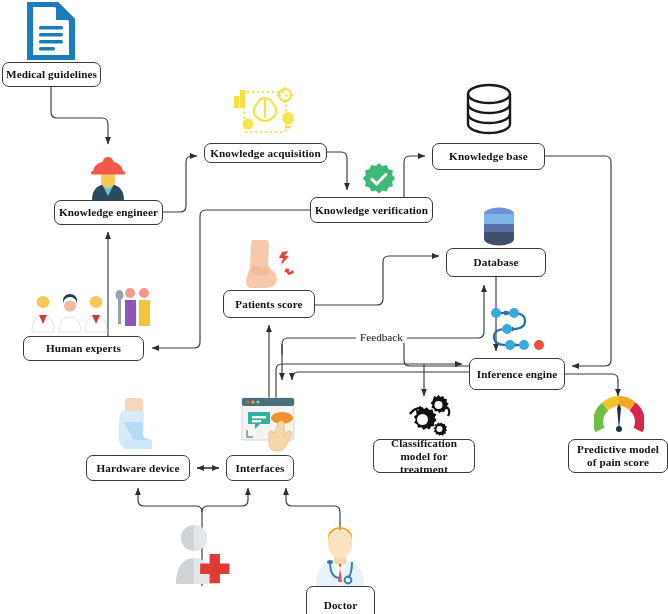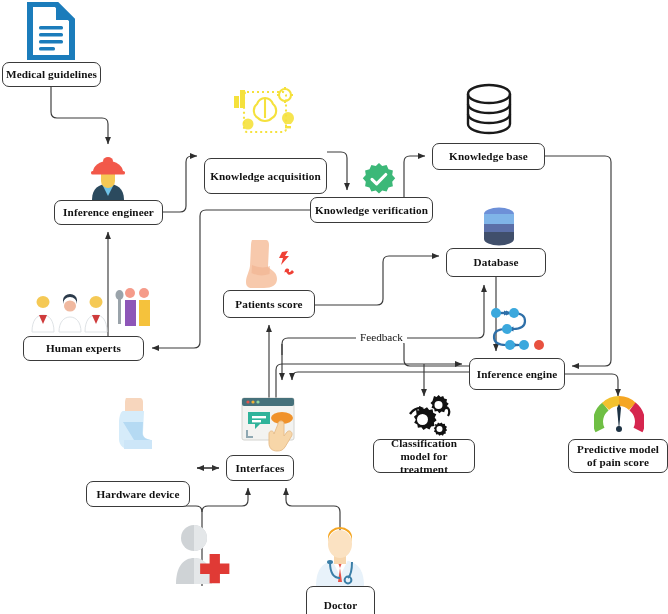--- a/index.html
+++ b/index.html
@@ -272,28 +272,28 @@
   <path d="M44,38 c0,10 -2,14 -4,16" fill="none" stroke="#3b7fa8" stroke-width="2"></path>
   <circle cx="40" cy="56" r="3.4" fill="none" stroke="#3b7fa8" stroke-width="2"></circle>
   <ellipse cx="22" cy="38" rx="3" ry="2" fill="#3b7fa8"></ellipse>
 </svg></div>
 
 <div class="node" style="left:2px;top:62px;width:99px;height:25px;">
   <span>Medical guidelines</span>
     </div>
 
 <div class="node" style="left:54px;top:200px;width:109px;height:25px;">
-  <span>Inference engineer</span>
+  <span>Knowledge engineer</span>
     </div>
 
 <div class="node" style="left:23px;top:336px;width:121px;height:25px;">
   <span>Human experts</span>
     </div>
 
-<div class="node" style="left:204px;top:143px;width:123px;height:36px;margin-top:15px;">
+<div class="node" style="left:204px;top:143px;width:123px;height:20px;">
   <span>Knowledge acquisition</span>
     </div>
 
 <div class="node" style="left:310px;top:197px;width:123px;height:26px;">
   <span>Knowledge verification</span>
     </div>
 
 <div class="node" style="left:432px;top:143px;width:113px;height:27px;">
   <span>Knowledge base</span>
     </div>
@@ -311,21 +311,21 @@
     </div>
 
 <div class="node" style="left:373px;top:439px;width:102px;height:34px;padding:0 16px;">
   <span>Classification model for treatment</span>
     </div>
 
 <div class="node" style="left:568px;top:439px;width:100px;height:34px;padding:0 3px;">
   <span>Predictive model of pain score</span>
     </div>
 
-<div class="node" style="left:86px;top:481px;width:104px;height:26px;">
+<div class="node" style="left:86px;top:455px;width:104px;height:26px;">
   <span>Hardware device</span>
     </div>
 
 <div class="node" style="left:226px;top:455px;width:68px;height:26px;">
   <span>Interfaces</span>
     </div>
 
 
 <div class="node" style="left:306px;top:586px;width:69px;height:38px;">
   <span>Doctor</span>

